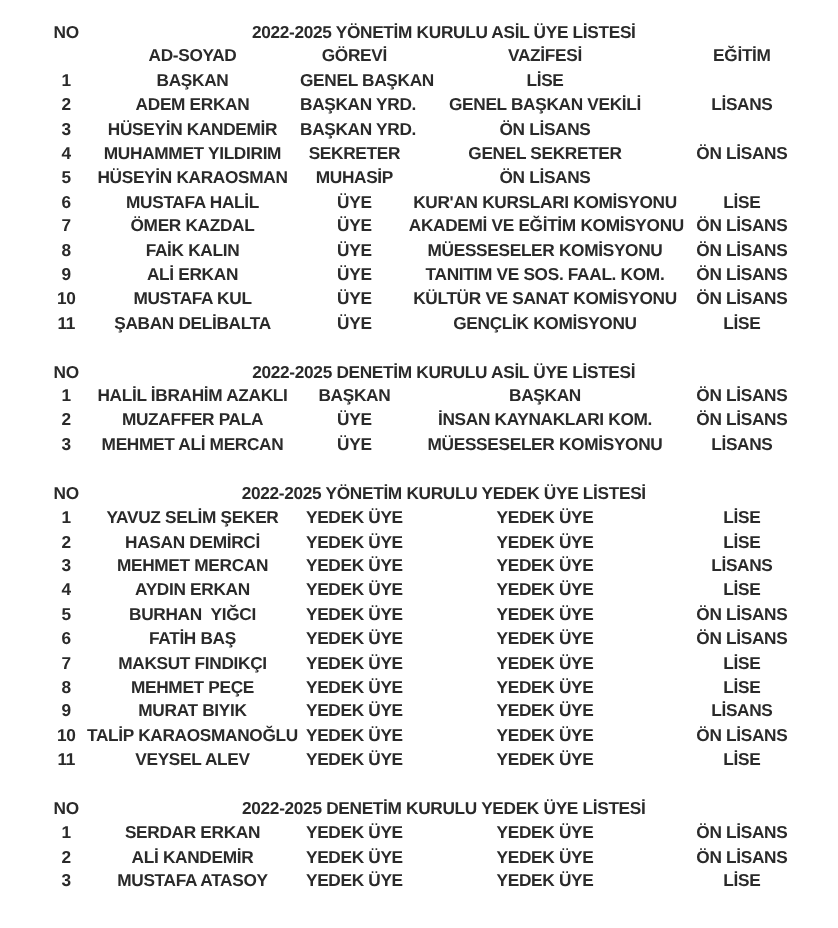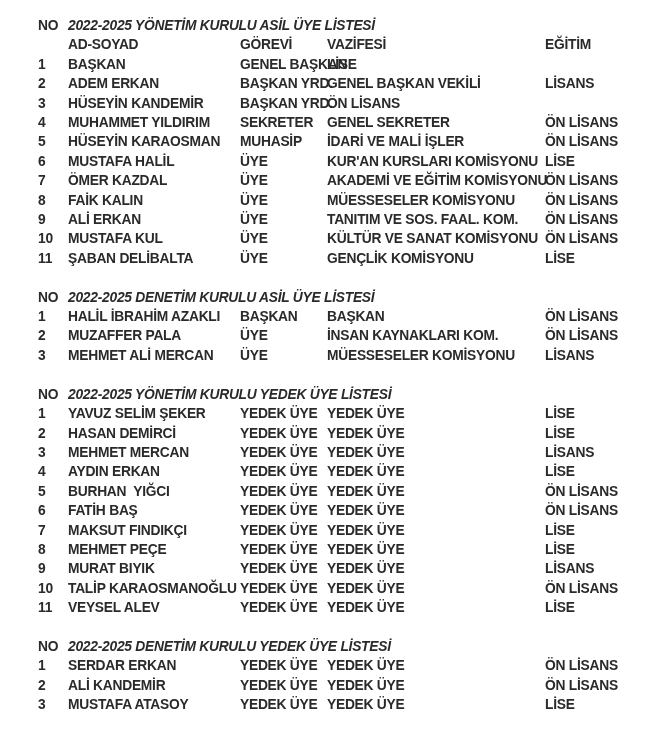--- a/index.html
+++ b/index.html
@@ -14,37 +14,37 @@
   }
   .doc {
     box-sizing: border-box;
     padding: 16px 28px 0 38px;
     font-family: "Liberation Sans", sans-serif;
     font-weight: 700;
     font-size: 13.8px;
     line-height: 19.4px;
     letter-spacing: -0.25px;
     color: #2a2a2a;
+    text-align: center;
   }
   .section {
     margin-bottom: 19.4px;
   }
   .row {
     display: grid;
     grid-template-columns: 30px 172px 87px 218px auto;
     align-items: baseline;
   }
   .cell {
     white-space: pre;
     overflow: visible;
   }
   .title-cell {
     grid-column: 2 / 6;
     white-space: pre;
-    font-style: italic;
   }
 </style>
 </head>
 <body>
 
 <div class="doc" id="doc">
   <div class="section">
     <div class="row">
       <span class="cell">NO</span>
       <span class="title-cell">2022-2025 YÖNETİM KURULU ASİL ÜYE LİSTESİ</span>
@@ -85,21 +85,20 @@
     <span class="cell">MUHAMMET YILDIRIM</span>
     <span class="cell">SEKRETER</span>
     <span class="cell">GENEL SEKRETER</span>
     <span class="cell">ÖN LİSANS</span>
   </div>
 
   <div class="row">
     <span class="cell">5</span>
     <span class="cell">HÜSEYİN KARAOSMAN</span>
     <span class="cell">MUHASİP</span>
-    <span class="cell">İDARİ VE MALİ İŞLER</span>
     <span class="cell">ÖN LİSANS</span>
   </div>
 
   <div class="row">
     <span class="cell">6</span>
     <span class="cell">MUSTAFA HALİL</span>
     <span class="cell">ÜYE</span>
     <span class="cell">KUR'AN KURSLARI KOMİSYONU</span>
     <span class="cell">LİSE</span>
   </div>

